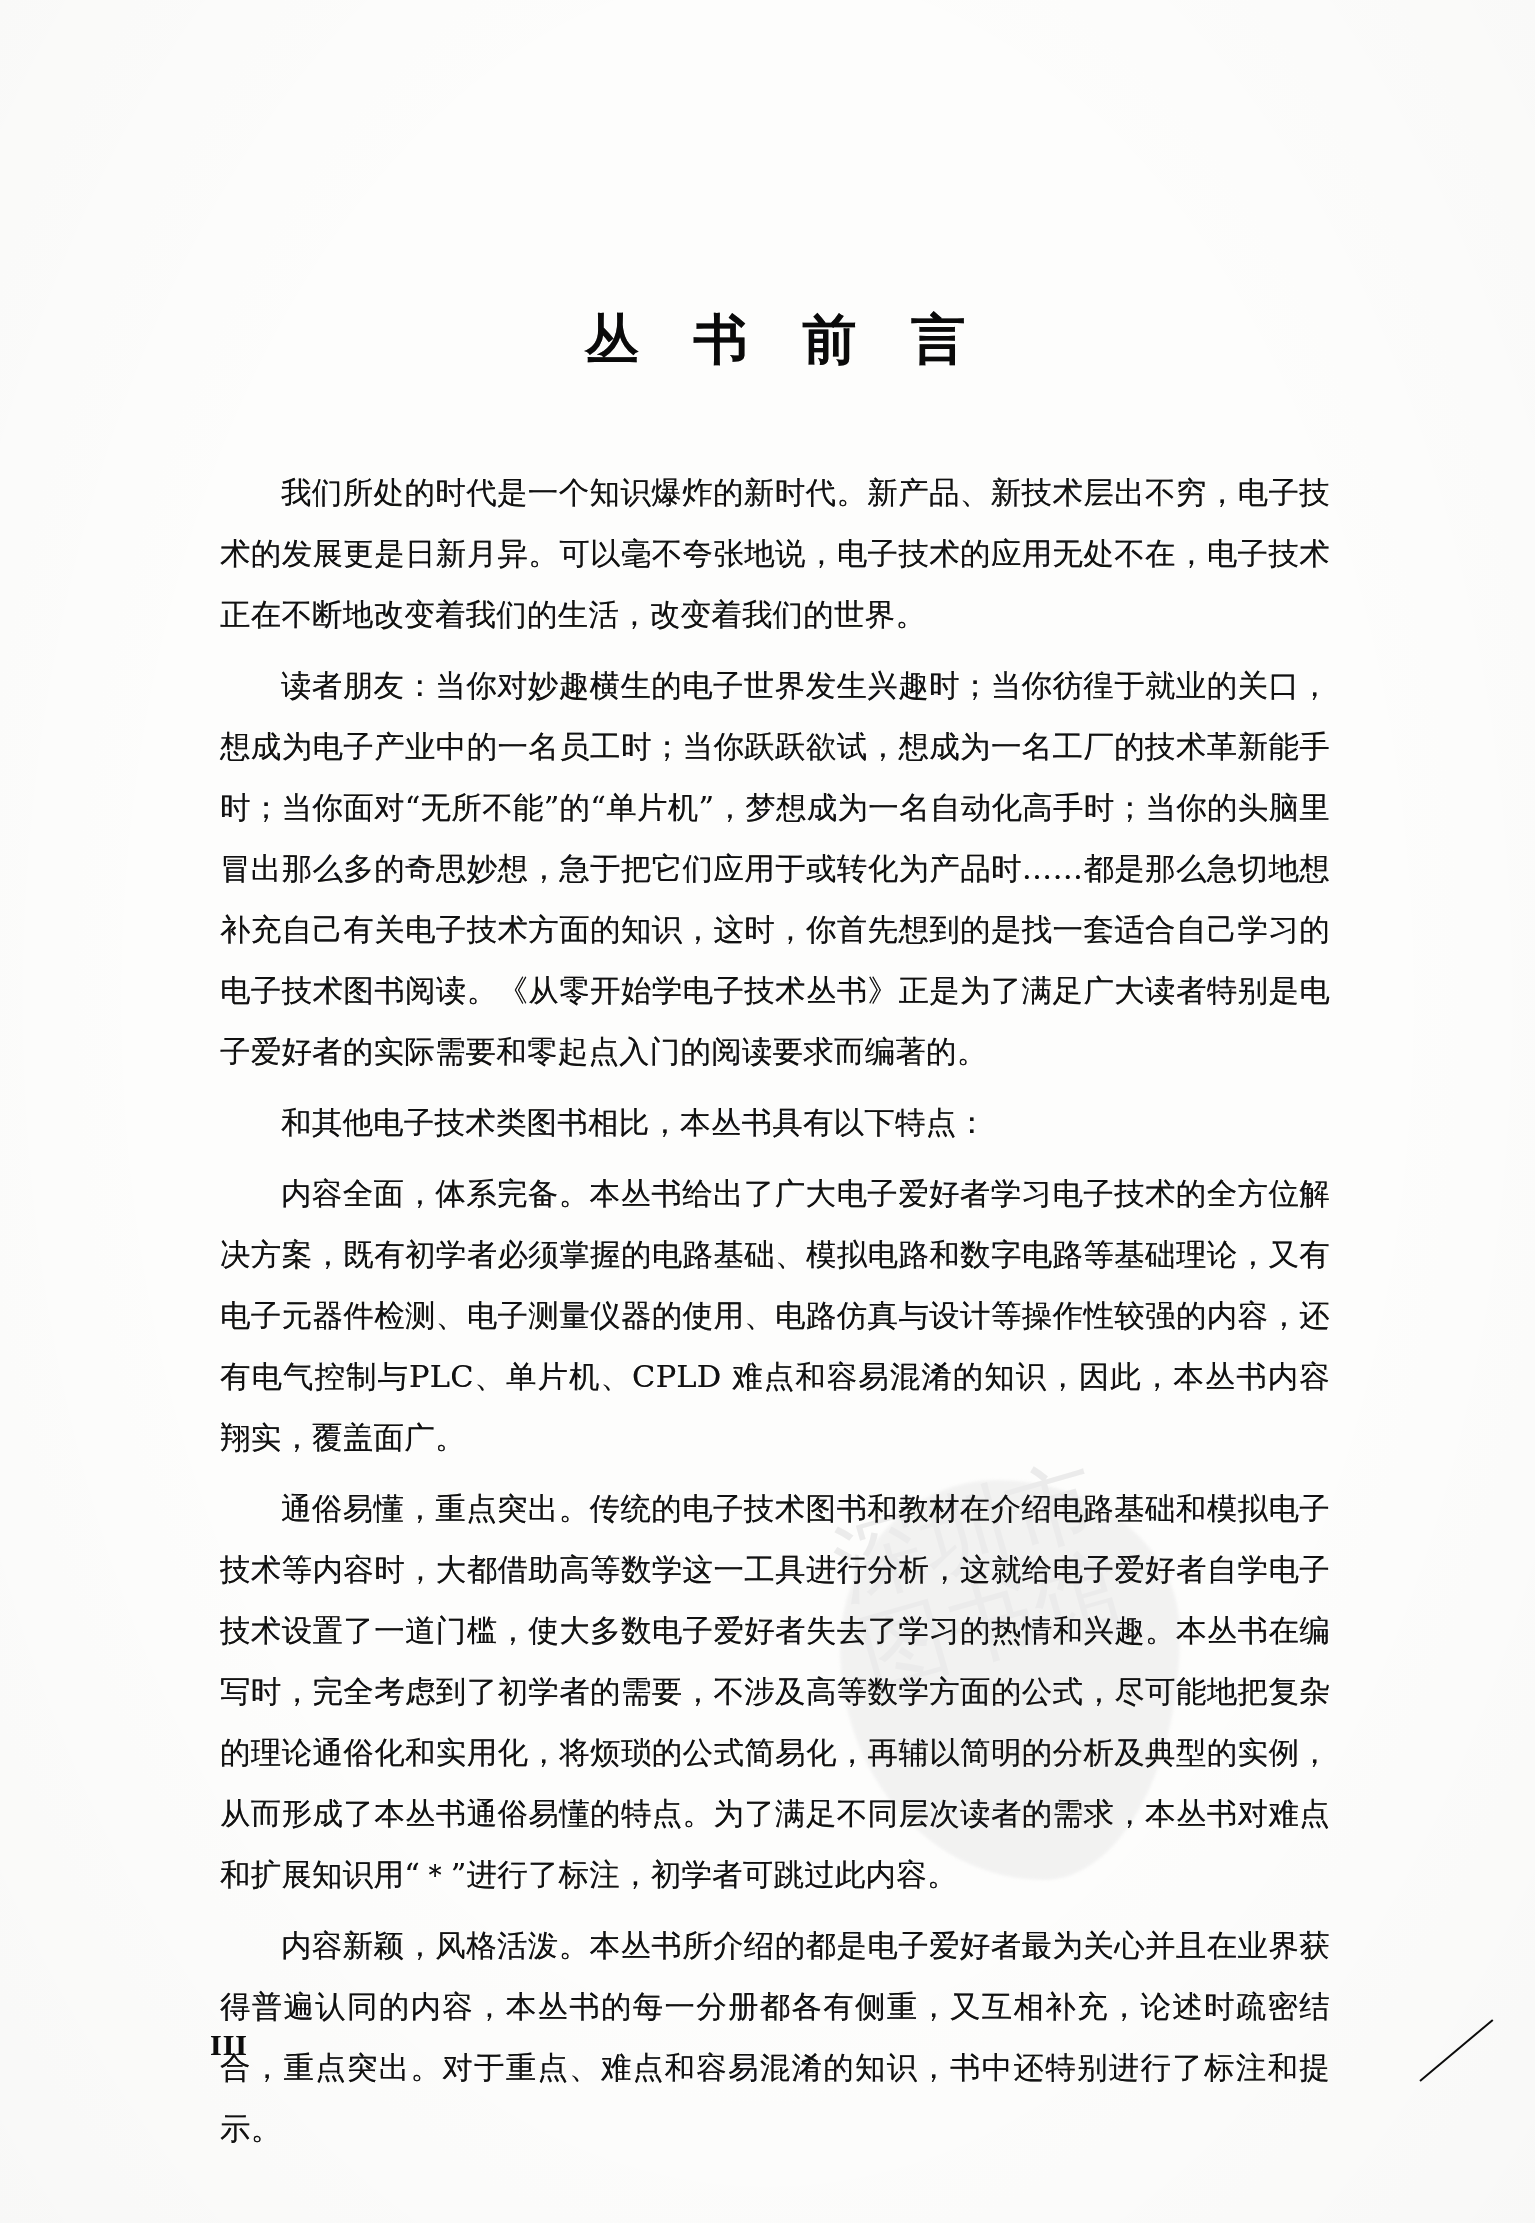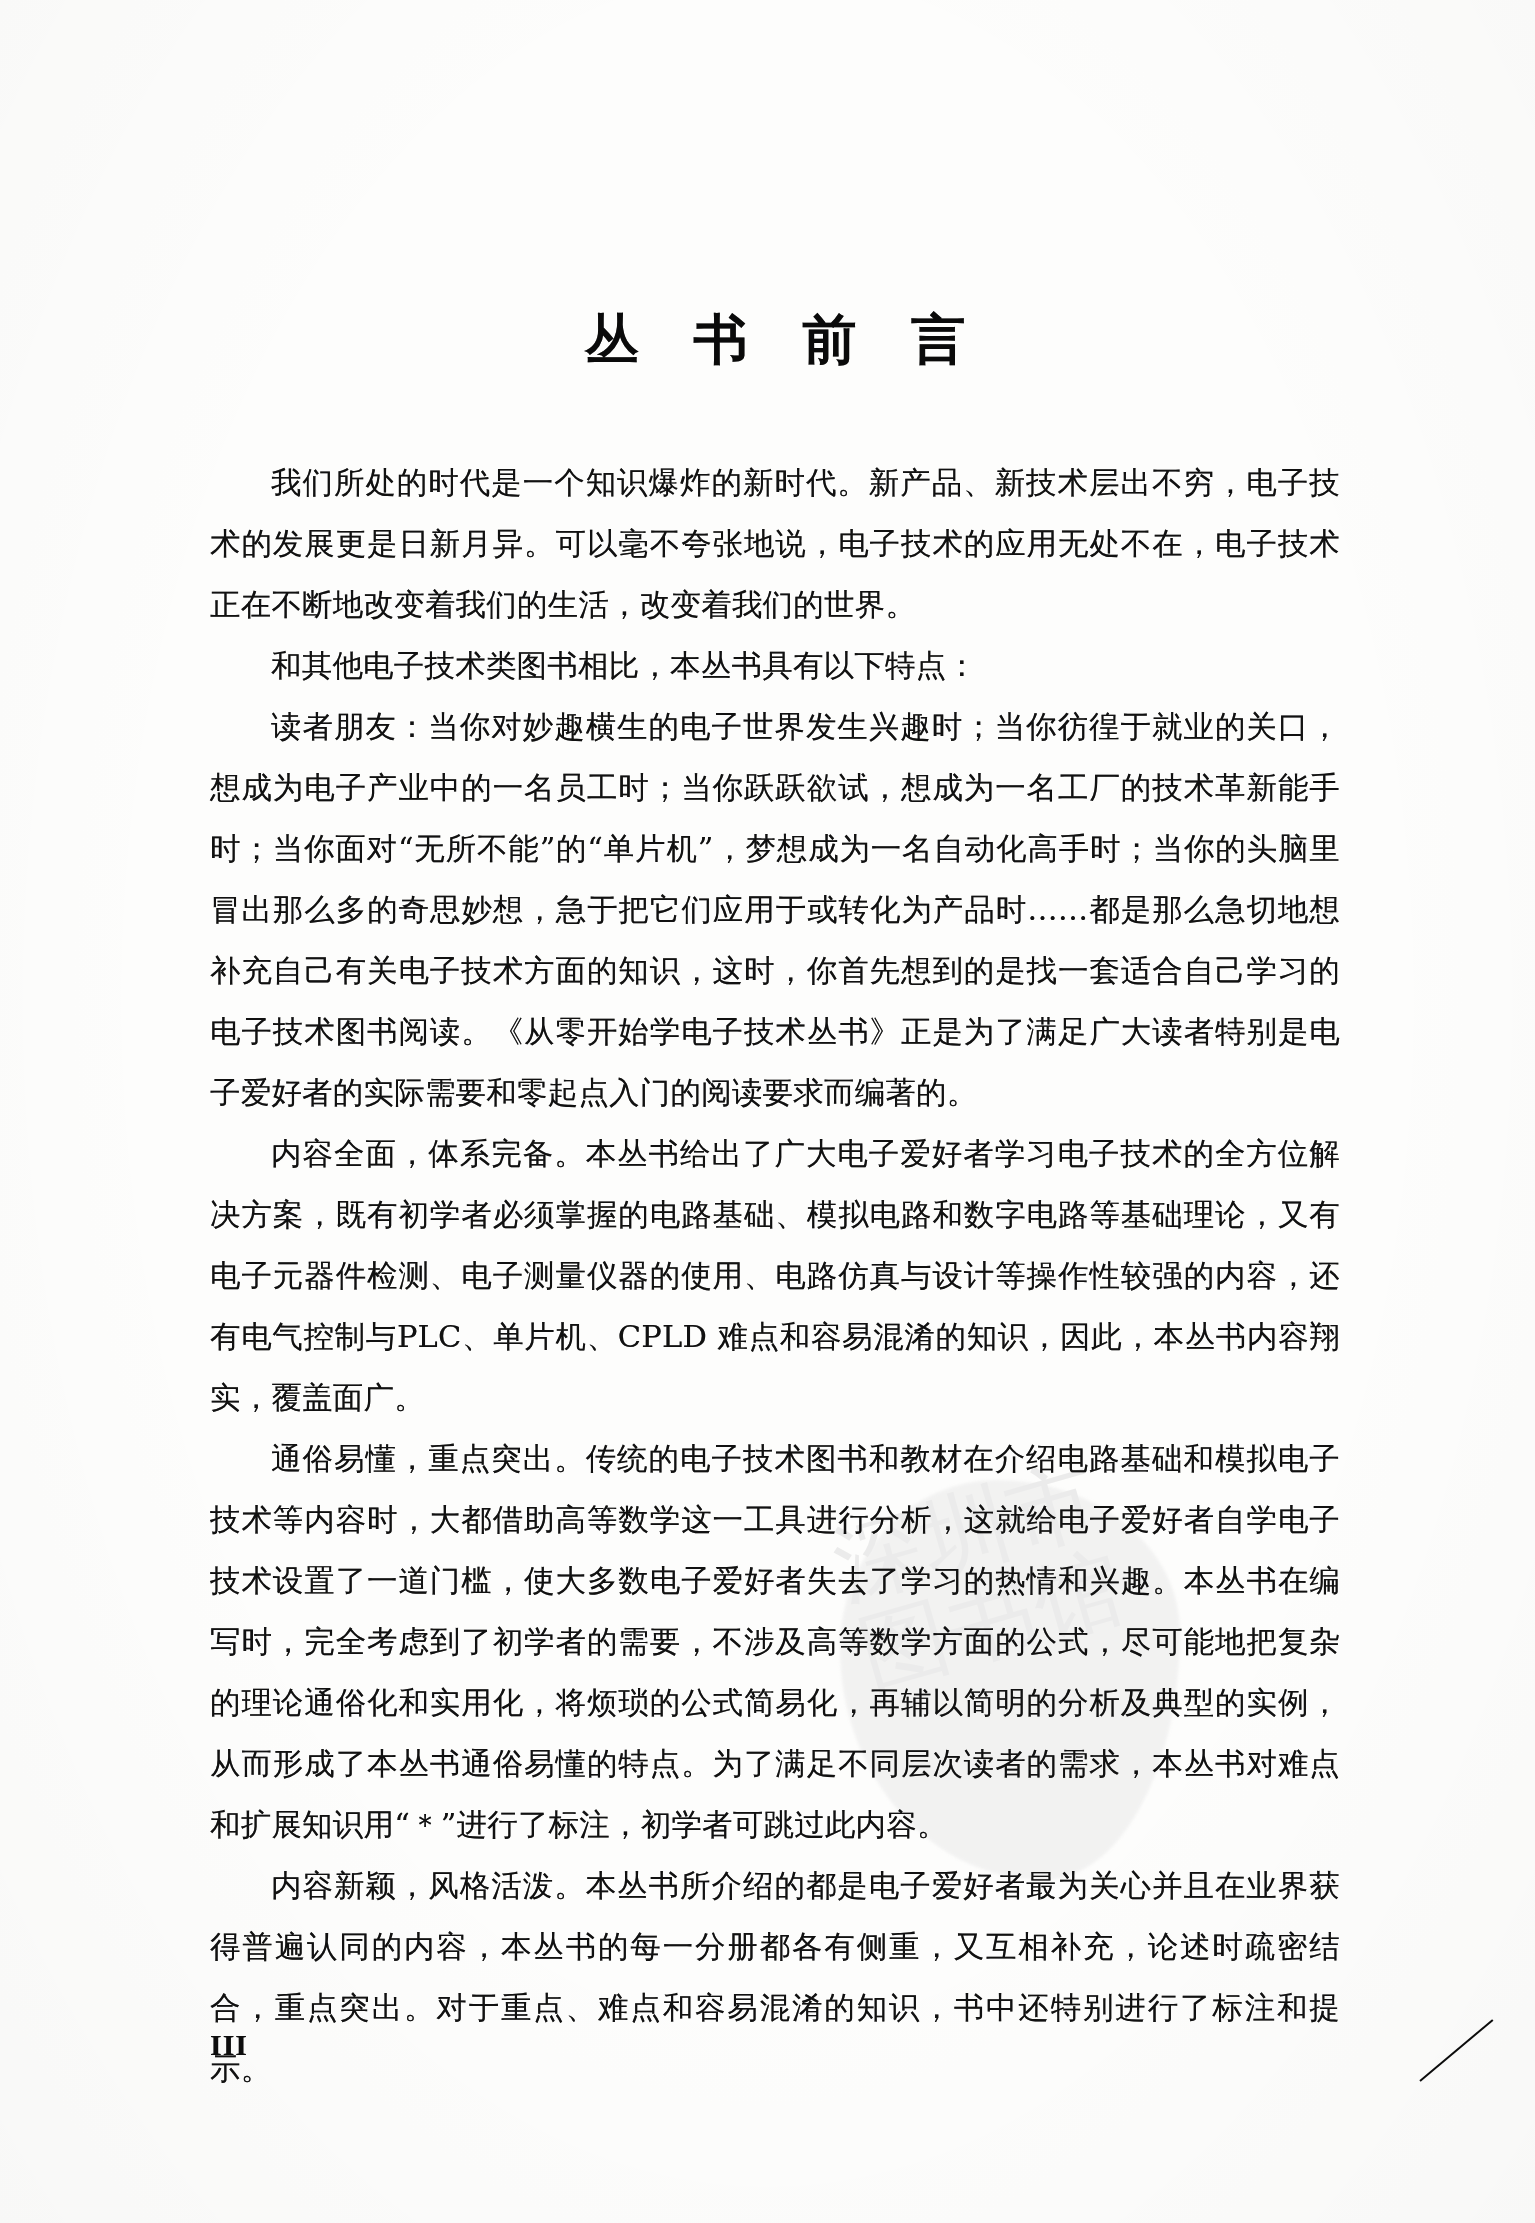--- a/index.html
+++ b/index.html
@@ -98,21 +98,21 @@
     line-height: 1;
     color: #0a0a0a;
   }
 
   #body-text {
     margin: 0;
     padding-top: 86px;
   }
 
   .para {
-    margin: 0;
+    margin: 10px;
     font-size: 30.5px;
     line-height: 61px;
     text-align: justify;
     text-justify: inter-character;
     text-indent: 2em;
     letter-spacing: 0.2px;
     font-family: "DejaVu Serif", "Liberation Serif", serif;
     color: #111;
   }
 
@@ -146,22 +146,22 @@
     <div class="wm-chars">深圳市
 图书馆</div>
   </div>
 
   <div id="content">
 
     <h1 id="page-title">丛 书 前 言</h1>
 
     <div id="body-text">
       <p class="para">我们所处的时代是一个知识爆炸的新时代。新产品、新技术层出不穷，电子技术的发展更是日新月异。可以毫不夸张地说，电子技术的应用无处不在，电子技术正在不断地改变着我们的生活，改变着我们的世界。</p>
+      <p class="para">读者朋友：当你对妙趣横生的电子世界发生兴趣时；当你彷徨于就业的关口，想成为电子产业中的一名员工时；当你跃跃欲试，想成为一名工厂的技术革新能手时；当你面对“无所不能”的“单片机”，梦想成为一名自动化高手时；当你的头脑里冒出那么多的奇思妙想，急于把它们应用于或转化为产品时……都是那么急切地想补充自己有关电子技术方面的知识，这时，你首先想到的是找一套适合自己学习的电子技术图书阅读。《从零开始学电子技术丛书》正是为了满足广大读者特别是电子爱好者的实际需要和零起点入门的阅读要求而编著的。</p>
       <p class="para">和其他电子技术类图书相比，本丛书具有以下特点：</p>
-      <p class="para">读者朋友：当你对妙趣横生的电子世界发生兴趣时；当你彷徨于就业的关口，想成为电子产业中的一名员工时；当你跃跃欲试，想成为一名工厂的技术革新能手时；当你面对“无所不能”的“单片机”，梦想成为一名自动化高手时；当你的头脑里冒出那么多的奇思妙想，急于把它们应用于或转化为产品时……都是那么急切地想补充自己有关电子技术方面的知识，这时，你首先想到的是找一套适合自己学习的电子技术图书阅读。《从零开始学电子技术丛书》正是为了满足广大读者特别是电子爱好者的实际需要和零起点入门的阅读要求而编著的。</p>
       <p class="para">内容全面，体系完备。本丛书给出了广大电子爱好者学习电子技术的全方位解决方案，既有初学者必须掌握的电路基础、模拟电路和数字电路等基础理论，又有电子元器件检测、电子测量仪器的使用、电路仿真与设计等操作性较强的内容，还有电气控制与PLC、单片机、CPLD 难点和容易混淆的知识，因此，本丛书内容翔实，覆盖面广。</p>
       <p class="para">通俗易懂，重点突出。传统的电子技术图书和教材在介绍电路基础和模拟电子技术等内容时，大都借助高等数学这一工具进行分析，这就给电子爱好者自学电子技术设置了一道门槛，使大多数电子爱好者失去了学习的热情和兴趣。本丛书在编写时，完全考虑到了初学者的需要，不涉及高等数学方面的公式，尽可能地把复杂的理论通俗化和实用化，将烦琐的公式简易化，再辅以简明的分析及典型的实例，从而形成了本丛书通俗易懂的特点。为了满足不同层次读者的需求，本丛书对难点和扩展知识用“＊”进行了标注，初学者可跳过此内容。</p>
       <p class="para">内容新颖，风格活泼。本丛书所介绍的都是电子爱好者最为关心并且在业界获得普遍认同的内容，本丛书的每一分册都各有侧重，又互相补充，论述时疏密结合，重点突出。对于重点、难点和容易混淆的知识，书中还特别进行了标注和提示。</p>
 
     </div>
 
     <div id="page-number">III</div>
 
   </div>
 

